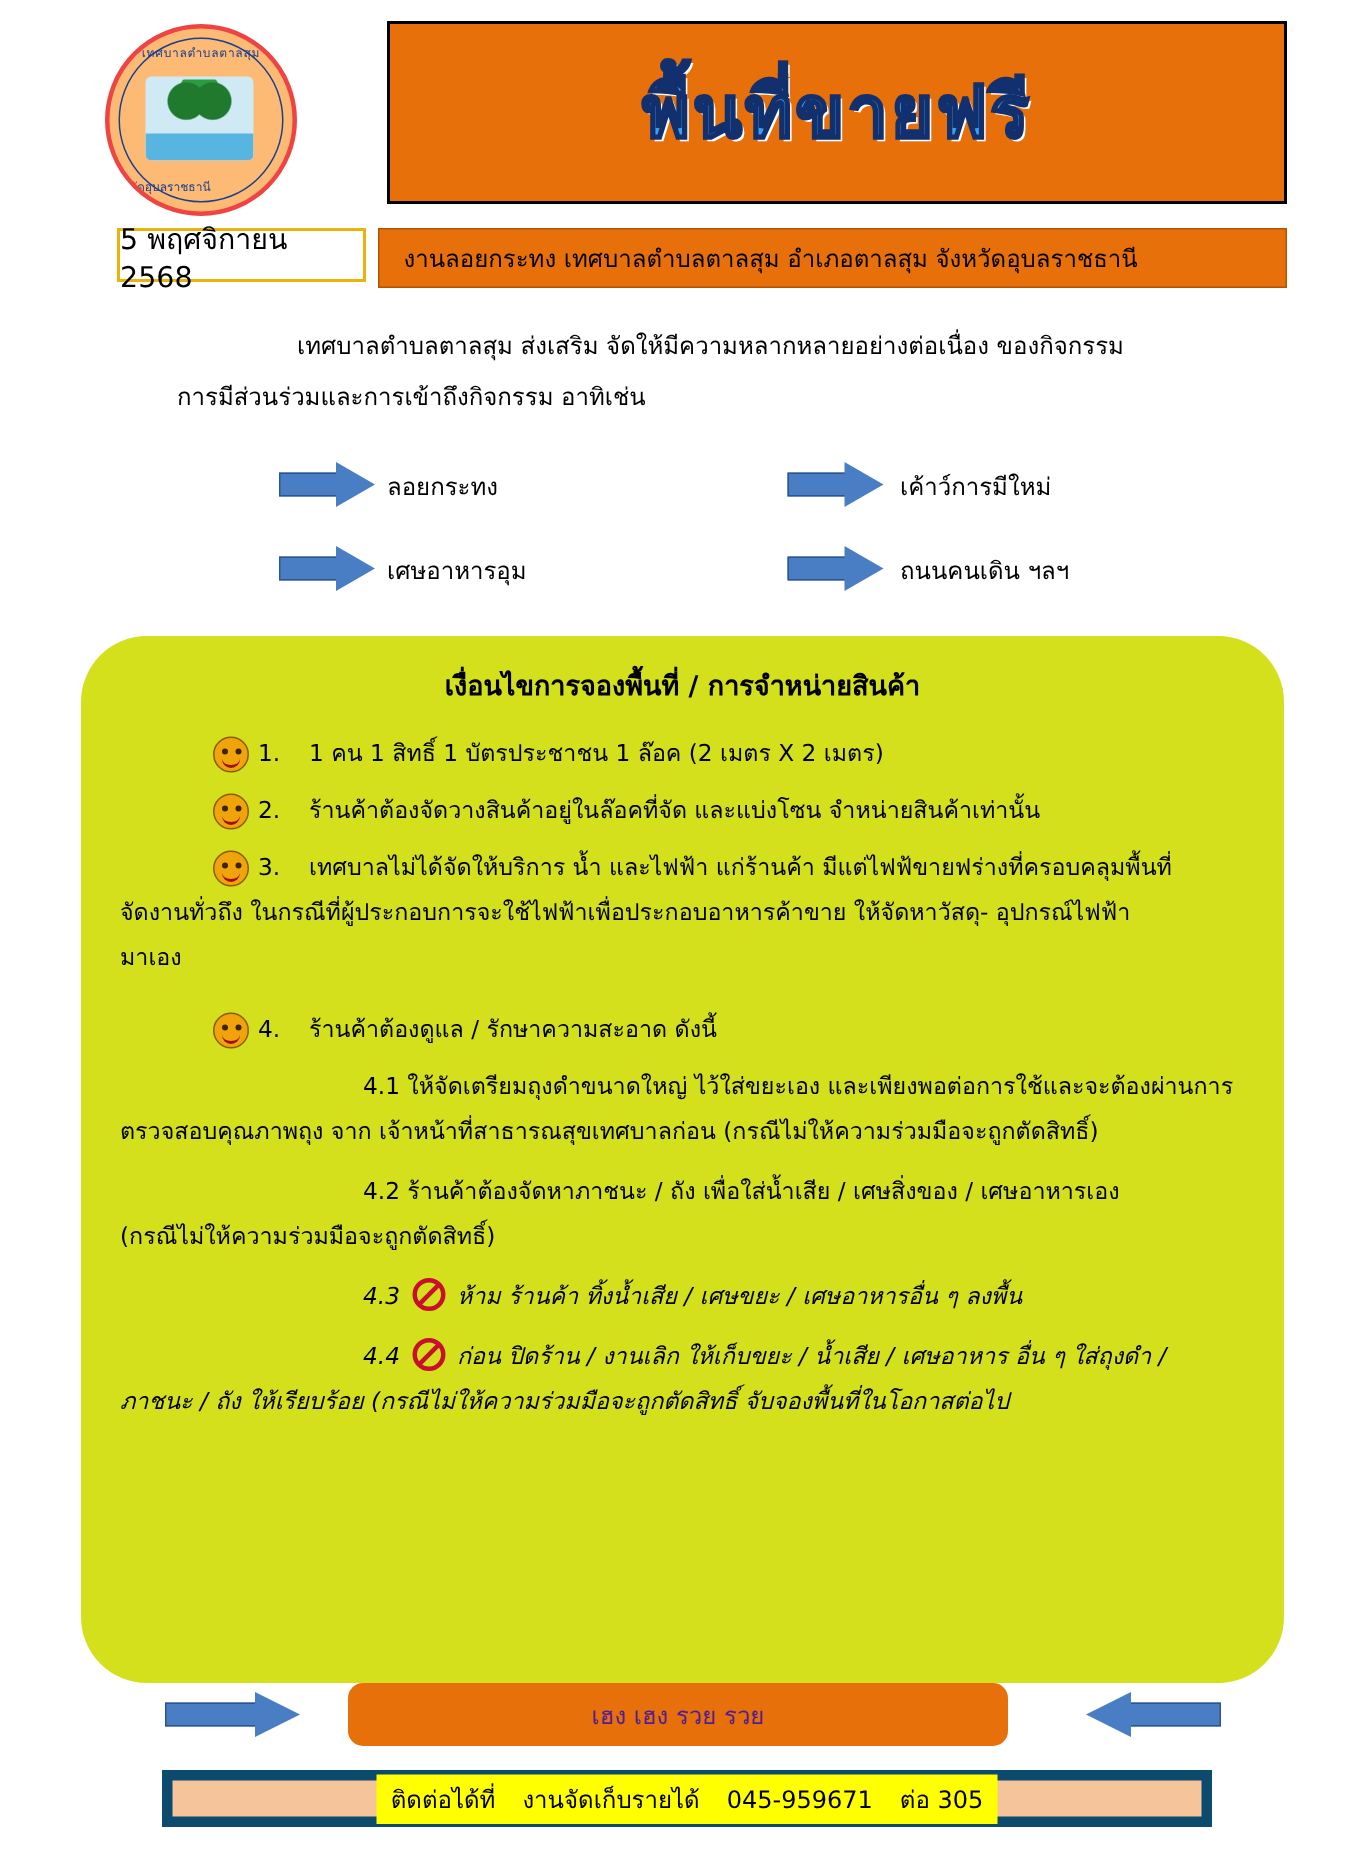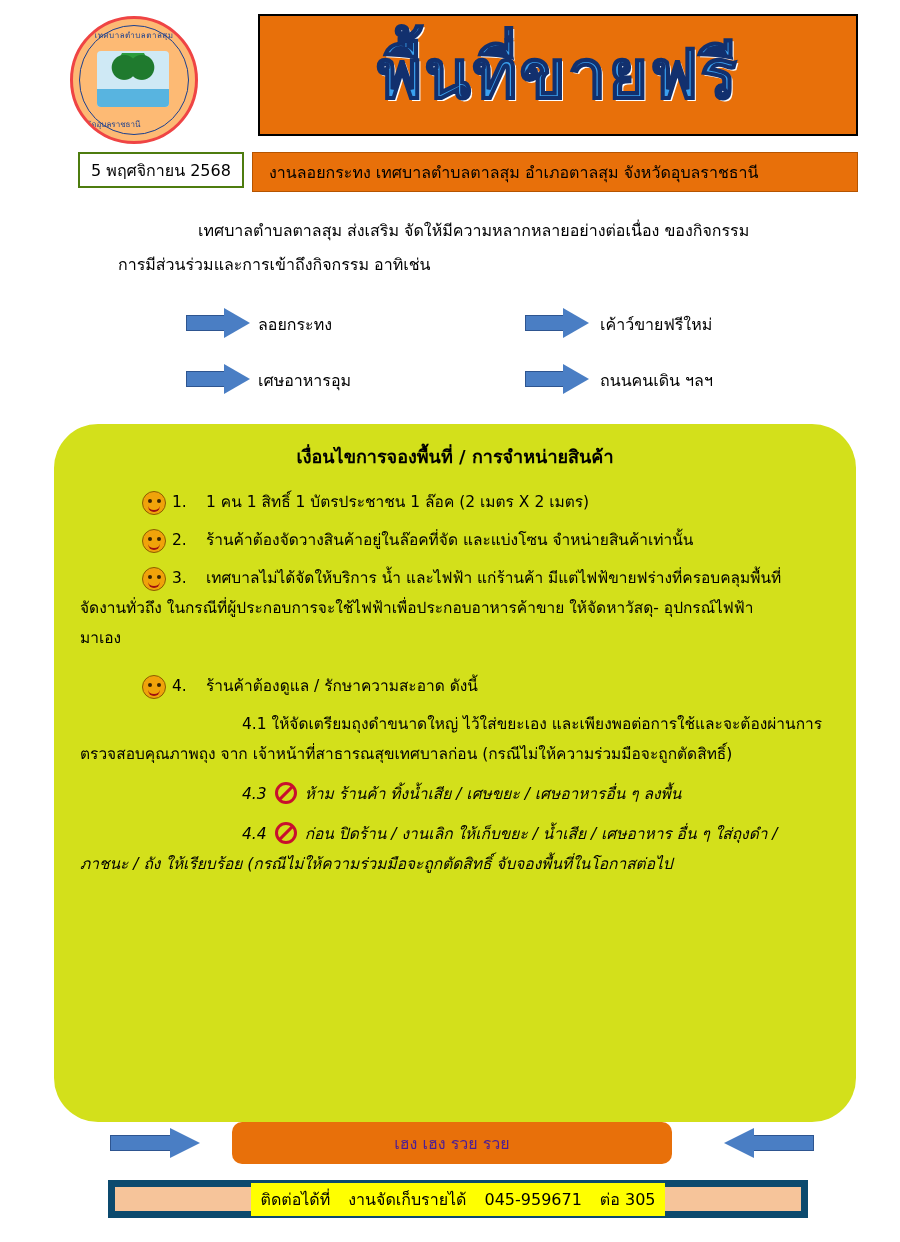--- a/index.html
+++ b/index.html
@@ -105,43 +105,43 @@
     width: 600px;
     height: 122px;
     background: #e8700a;
     border: 2px solid #000000;
     box-sizing: border-box;
     display: flex;
     align-items: center;
     justify-content: center;
   }
   .banner-title {
-    font-size: 68px;
+    font-size: 48px;
     font-weight: bold;
     color: #3aa0ef;
     -webkit-text-stroke: 2px #12306e;
     text-shadow: 2px 2px 0 #ffffff;
     letter-spacing: 2px;
     line-height: 1;
     white-space: nowrap;
   }
 
   .date-box {
     position: absolute;
     left: 78px;
     top: 152px;
     width: 166px;
     height: 36px;
     background: #ffffff;
-    border: 2px solid #4d7c0f;
+    border: 2px solid #eab308;
     box-sizing: border-box;
     display: flex;
     align-items: center;
     justify-content: center;
-    font-size: 16px;
+    font-size: 19px;
     color: #000000;
   }
   .subbanner {
     position: absolute;
     left: 252px;
     top: 152px;
     width: 606px;
     height: 40px;
     background: #e8700a;
     border: 1px solid #b55400;
@@ -449,21 +449,21 @@
           <div class="shaft"></div>
             <div class="head"></div>
         </div>
         <div class="arrow-label">ลอยกระทง</div>
       </div>
       <div class="col-b">
         <div class="arrow">
           <div class="shaft"></div>
             <div class="head"></div>
         </div>
-        <div class="arrow-label">เค้าว์ขายฟรีใหม่</div>
+        <div class="arrow-label">เค้าว์การมีใหม่</div>
       </div>
     </div>
 
     <div class="arrow-row">
       <div class="col-a">
         <div class="arrow">
           <div class="shaft"></div>
             <div class="head"></div>
         </div>
         <div class="arrow-label">เศษอาหารอุม</div>
@@ -509,20 +509,24 @@
       <span class="smiley"></span>
       <span class="num">4.</span>
       <span class="txt">ร้านค้าต้องดูแล / รักษาความสะอาด ดังนี้</span>
     </div>
 
     <div class="sub">
       <span>4.1  ให้จัดเตรียมถุงดำขนาดใหญ่ ไว้ใส่ขยะเอง และเพียงพอต่อการใช้และจะต้องผ่านการ</span>
       <span class="cont">ตรวจสอบคุณภาพถุง จาก เจ้าหน้าที่สาธารณสุขเทศบาลก่อน (กรณีไม่ให้ความร่วมมือจะถูกตัดสิทธิ์)</span>
     </div>
 
+    <div class="sub">
+      <span>4.2 ร้านค้าต้องจัดหาภาชนะ / ถัง เพื่อใส่น้ำเสีย / เศษสิ่งของ / เศษอาหารเอง</span>
+      <span class="cont">(กรณีไม่ให้ความร่วมมือจะถูกตัดสิทธิ์)</span>
+    </div>
 
     <div class="sub has-ban" style="padding-left:162px;">
       <span>4.3</span><span class="ban"></span><span>ห้าม ร้านค้า  ทิ้งน้ำเสีย / เศษขยะ / เศษอาหารอื่น ๆ ลงพื้น</span>
     </div>
 
     <div class="sub has-ban" style="padding-left:162px;">
       <span>4.4</span><span class="ban"></span><span>ก่อน ปิดร้าน / งานเลิก  ให้เก็บขยะ / น้ำเสีย / เศษอาหาร อื่น ๆ ใส่ถุงดำ /</span>
       <span class="cont">ภาชนะ / ถัง  ให้เรียบร้อย  (กรณีไม่ให้ความร่วมมือจะถูกตัดสิทธิ์ จับจองพื้นที่ในโอกาสต่อไป</span>
     </div>
   </div>

